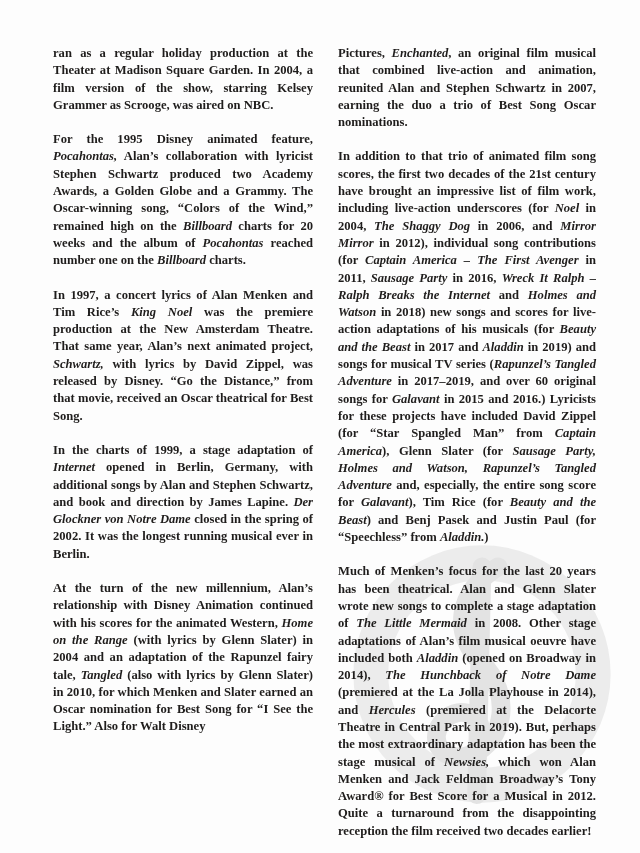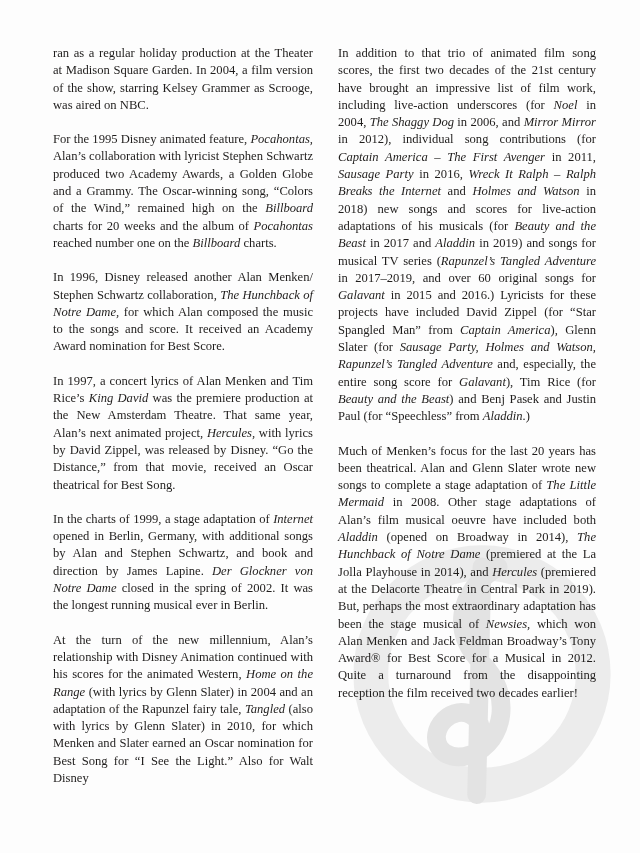--- a/index.html
+++ b/index.html
@@ -11,21 +11,21 @@
     color: #1f1d1c;
   }
   .col {
     position: absolute; top: 45px;
     font-size: 12.6px; line-height: 17.3px;
     text-align: justify;
     hyphens: none;
   }
   .col-left { left: 53px; width: 260px; }
   .col-right { left: 338px; width: 258px; }
-  .col p { margin: 0 0 17px 0; }
+  .col p { margin: 0 0 17px 0; font-weight: bold; }
   .col p:last-child { margin-bottom: 0; }
   .col i { font-style: italic; }
   .watermark {
     position: absolute; left: 348px; top: 540px; width: 268px; height: 268px;
     pointer-events: none; z-index: 0;
   }
   .col { z-index: 1; }
 </style>
 </head>
 <body>
@@ -34,23 +34,23 @@
 
   <svg class="watermark" viewBox="0 0 200 200">
     <circle cx="100" cy="100" r="96" fill="#ececec"></circle>
     <circle cx="100" cy="100" r="70" fill="#fdfdfd"></circle>
     <path d="M112 20 C80 40 78 70 100 92 C122 114 118 150 92 160 C70 168 58 148 72 134 C84 122 104 132 98 148 M100 20 L96 190" fill="none" stroke="#e3e3e3" stroke-width="14" stroke-linecap="round"></path>
   </svg>
 
   <div class="col col-left">
       <p><span>ran as a regular holiday production at the Theater at Madison Square Garden. In 2004, a film version of the show, starring Kelsey Grammer as Scrooge, was aired on NBC.</span></p>
       <p><span>For the 1995 Disney animated feature, </span><i>Pocahontas,</i><span> Alan’s collaboration with lyricist Stephen Schwartz produced two Academy Awards, a Golden Globe and a Grammy. The Oscar-winning song, “Colors of the Wind,” remained high on the </span><i>Billboard</i><span> charts for 20 weeks and the album of </span><i>Pocahontas</i><span> reached number one on the </span><i>Billboard</i><span> charts.</span></p>
-      <p><span>In 1996, Disney released another Alan Menken/ Stephen Schwartz collaboration, </span><i>The Hunchback of Notre Dame,</i><span> for which Alan composed the music to the songs and score. It received an Academy Award nomination for Best Score.</span></p>
-      <p><span>In 1997, a concert lyrics of Alan Menken and Tim Rice’s </span><i>King David</i><span> was the premiere production at the New Amsterdam Theatre. That same year, Alan’s next animated project, </span><i>Hercules,</i><span> with lyrics by David Zippel, was released by Disney. “Go the Distance,” from that movie, received an Oscar theatrical for Best Song.</span></p>
+      <p><span>In 1997, a concert lyrics of Alan Menken and Tim Rice’s </span><i>King Noel</i><span> was the premiere production at the New Amsterdam Theatre. That same year, Alan’s next animated project, </span><i>Schwartz,</i><span> with lyrics by David Zippel, was released by Disney. “Go the Distance,” from that movie, received an Oscar theatrical for Best Song.</span></p>
       <p><span>In the charts of 1999, a stage adaptation of </span><i>Internet</i><span> opened in Berlin, Germany, with additional songs by Alan and Stephen Schwartz, and book and direction by James Lapine. </span><i>Der Glockner von Notre Dame</i><span> closed in the spring of 2002. It was the longest running musical ever in Berlin.</span></p>
       <p><span>At the turn of the new millennium, Alan’s relationship with Disney Animation continued with his scores for the animated Western, </span><i>Home on the Range</i><span> (with lyrics by Glenn Slater) in 2004 and an adaptation of the Rapunzel fairy tale, </span><i>Tangled</i><span> (also with lyrics by Glenn Slater) in 2010, for which Menken and Slater earned an Oscar nomination for Best Song for “I See the Light.” Also for Walt Disney</span></p>
     </div>
   <div class="col col-right">
+      <p><span>Pictures, </span><i>Enchanted</i><span>, an original film musical that combined live-action and animation, reunited Alan and Stephen Schwartz in 2007, earning the duo a trio of Best Song Oscar nominations.</span></p>
       <p><span>In addition to that trio of animated film song scores, the first two decades of the 21st century have brought an impressive list of film work, including live-action underscores (for </span><i>Noel</i><span> in 2004, </span><i>The Shaggy Dog</i><span> in 2006, and </span><i>Mirror Mirror</i><span> in 2012), individual song contributions (for </span><i>Captain America – The First Avenger</i><span> in 2011, </span><i>Sausage Party</i><span> in 2016, </span><i>Wreck It Ralph – Ralph Breaks the Internet</i><span> and </span><i>Holmes and Watson</i><span> in 2018) new songs and scores for live-action adaptations of his musicals (for </span><i>Beauty and the Beast</i><span> in 2017 and </span><i>Aladdin</i><span> in 2019) and songs for musical TV series (</span><i>Rapunzel’s Tangled Adventure</i><span> in 2017–2019, and over 60 original songs for </span><i>Galavant</i><span> in 2015 and 2016.) Lyricists for these projects have included David Zippel (for “Star Spangled Man” from </span><i>Captain America</i><span>), Glenn Slater (for </span><i>Sausage Party, Holmes and Watson, Rapunzel’s Tangled Adventure</i><span> and, especially, the entire song score for </span><i>Galavant</i><span>), Tim Rice (for </span><i>Beauty and the Beast</i><span>) and Benj Pasek and Justin Paul (for “Speechless” from </span><i>Aladdin.</i><span>)</span></p>
       <p><span>Much of Menken’s focus for the last 20 years has been theatrical. Alan and Glenn Slater wrote new songs to complete a stage adaptation of </span><i>The Little Mermaid</i><span> in 2008. Other stage adaptations of Alan’s film musical oeuvre have included both </span><i>Aladdin</i><span> (opened on Broadway in 2014), </span><i>The Hunchback of Notre Dame</i><span> (premiered at the La Jolla Playhouse in 2014), and </span><i>Hercules</i><span> (premiered at the Delacorte Theatre in Central Park in 2019). But, perhaps the most extraordinary adaptation has been the stage musical of </span><i>Newsies,</i><span> which won Alan Menken and Jack Feldman Broadway’s Tony Award® for Best Score for a Musical in 2012. Quite a turnaround from the disappointing reception the film received two decades earlier!</span></p>
     </div>
 
 </div>
 
 </body></html>

